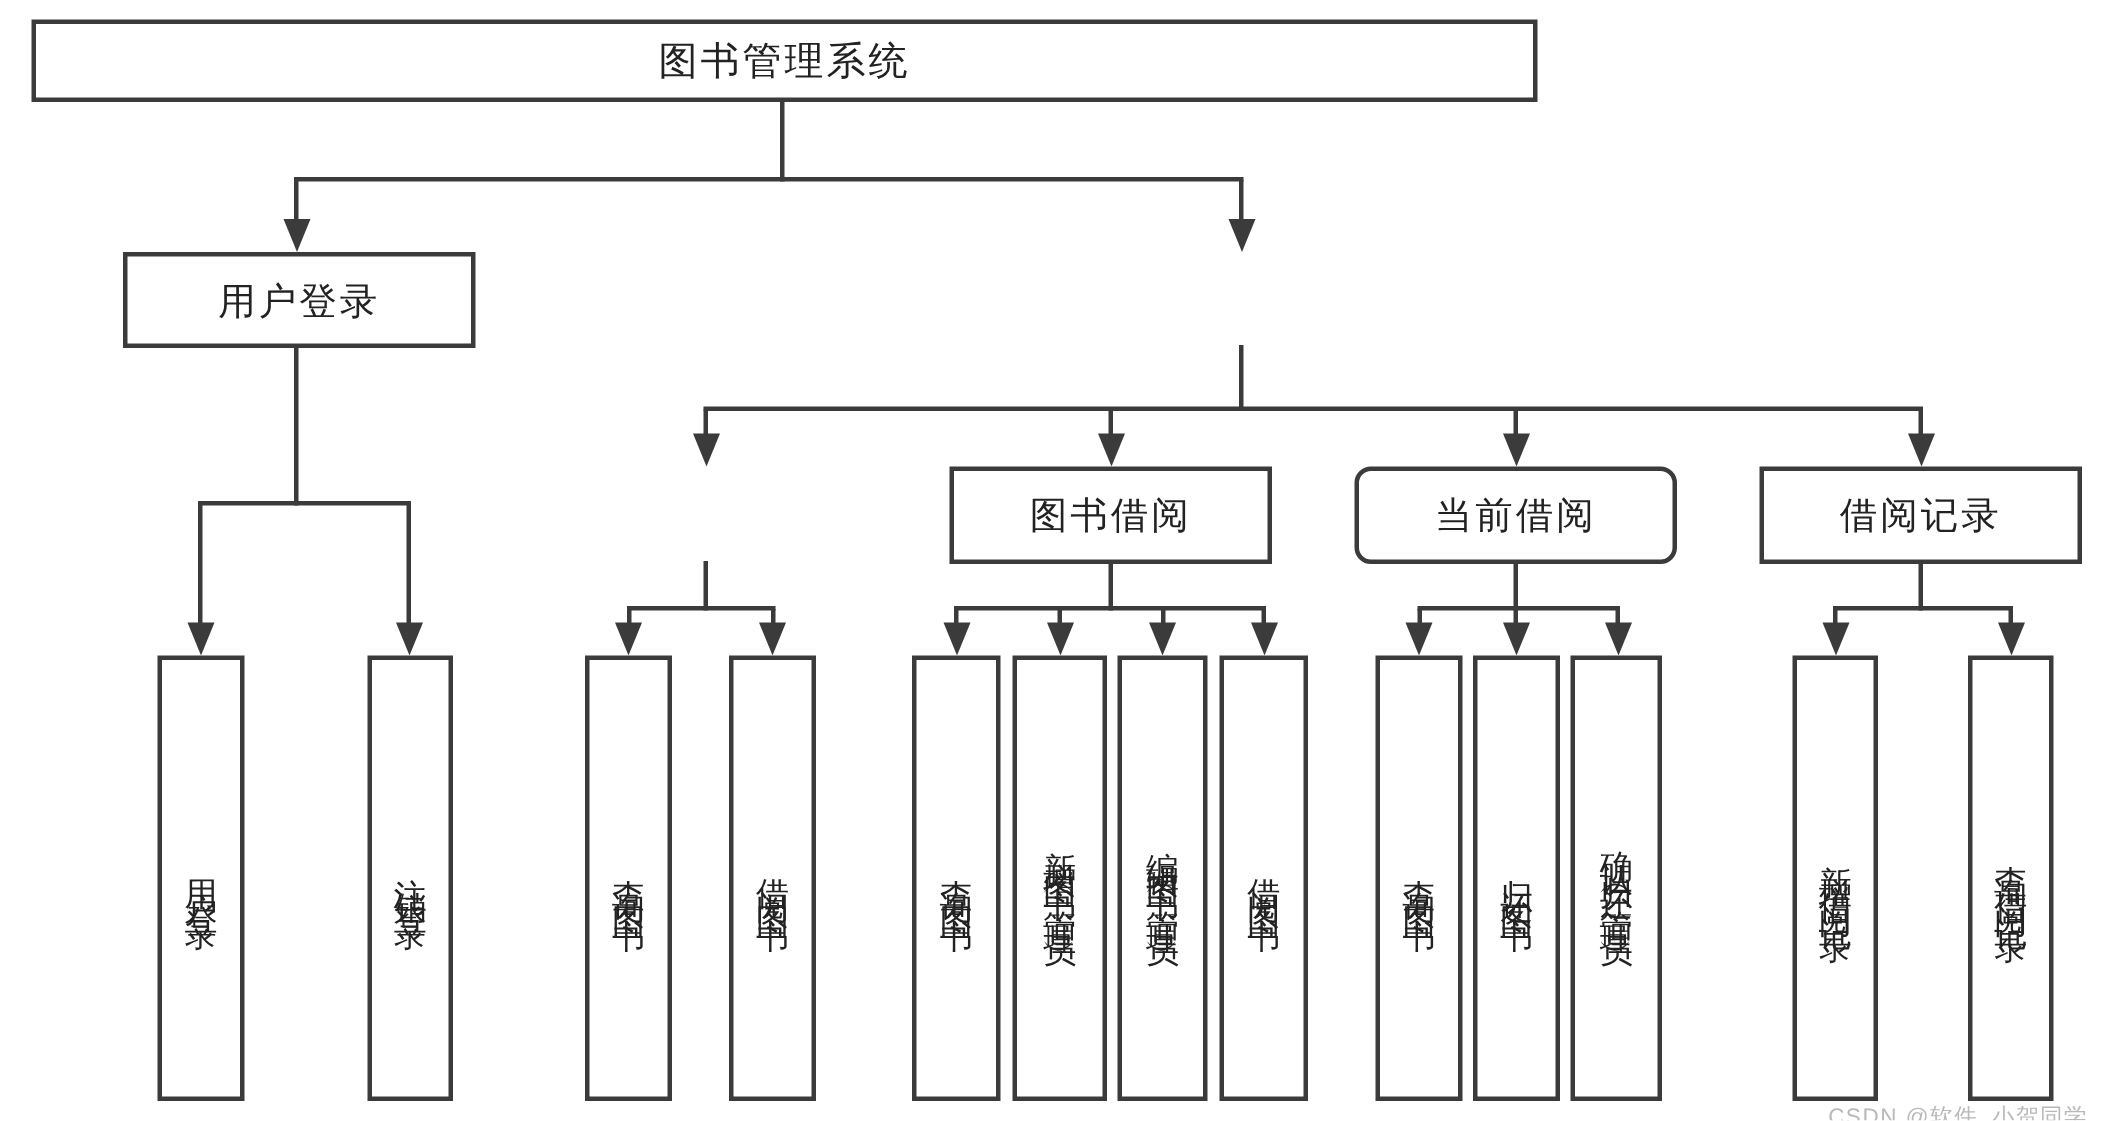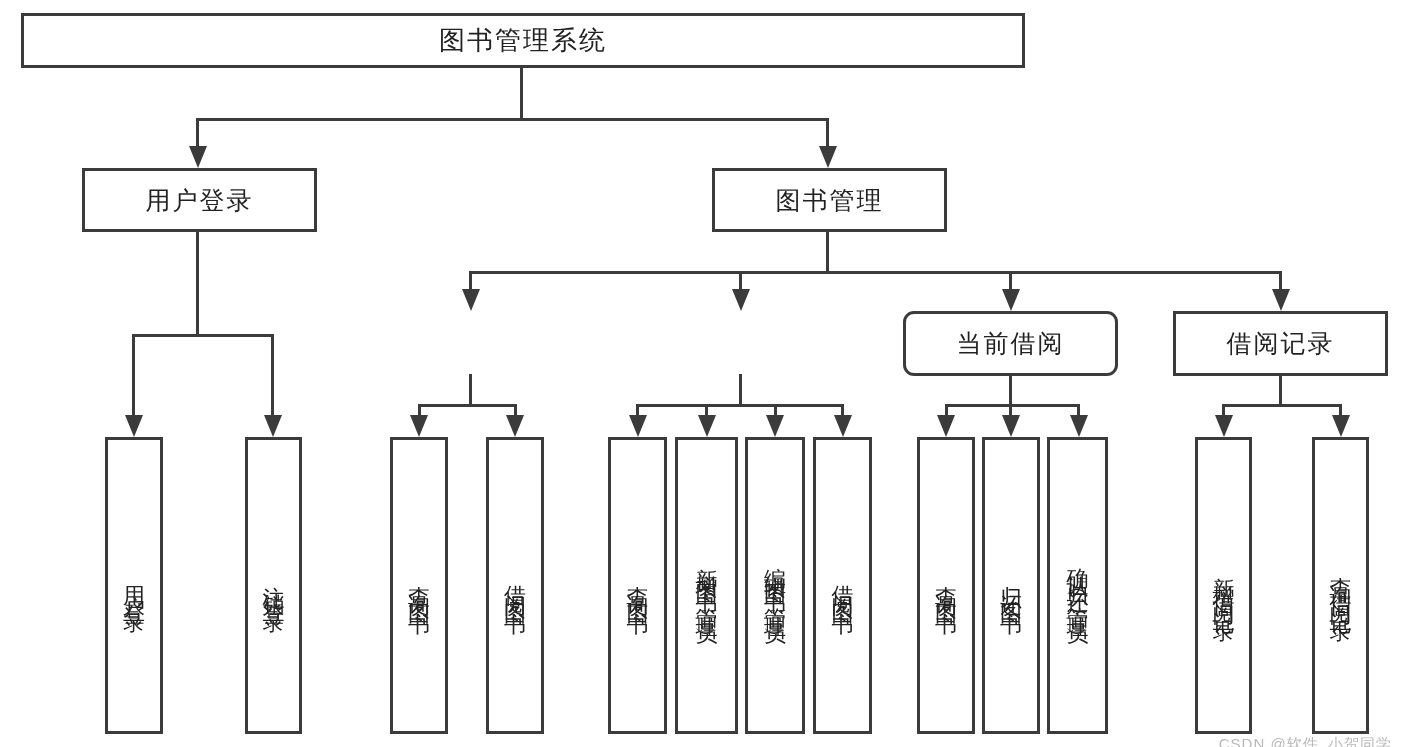--- a/index.html
+++ b/index.html
@@ -77,42 +77,42 @@
   <div class="vline" style="left:520px;top:66px;height:55px;"></div>
   <div class="hline" style="left:196px;top:118px;width:633px;"></div>
   <div class="vline" style="left:196px;top:120px;height:28px;"></div>
   <div class="vline" style="left:826px;top:120px;height:28px;"></div>
   <div class="arrow" style="left:188.5px;top:146px;"></div>
   <div class="arrow" style="left:818.5px;top:146px;"></div>
 
   <div class="node" style="left:82px;top:168px;width:235px;height:64px;">
     <span>用户登录</span>
   </div>
-  <div class="node" style="left:712px;top:168px;width:235px;height:64px;">
-    <span>图书管理</span>
-  </div>
 
   <div class="vline" style="left:196px;top:230px;height:107px;"></div>
   <div class="hline" style="left:132px;top:334px;width:142px;"></div>
   <div class="vline" style="left:132px;top:336px;height:80px;"></div>
   <div class="vline" style="left:271px;top:336px;height:80px;"></div>
   <div class="arrow" style="left:124.5px;top:415px;"></div>
   <div class="arrow" style="left:263.5px;top:415px;"></div>
 
   <div class="vline" style="left:826px;top:230px;height:44px;"></div>
   <div class="hline" style="left:469px;top:271px;width:813px;"></div>
   <div class="vline" style="left:469px;top:273px;height:18px;"></div>
   <div class="vline" style="left:739px;top:273px;height:18px;"></div>
   <div class="vline" style="left:1009px;top:273px;height:18px;"></div>
   <div class="vline" style="left:1279px;top:273px;height:18px;"></div>
   <div class="arrow" style="left:461.5px;top:289px;"></div>
   <div class="arrow" style="left:731.5px;top:289px;"></div>
   <div class="arrow" style="left:1001.5px;top:289px;"></div>
   <div class="arrow" style="left:1271.5px;top:289px;"></div>
 
+  <div class="node" style="left:633px;top:311px;width:215px;height:65px;">
+    <span>图书借阅</span>
+  </div>
   <div class="node" style="left:903px;top:311px;width:215px;height:65px;border-radius:11px;">
     <span>当前借阅</span>
   </div>
   <div class="node" style="left:1173px;top:311px;width:215px;height:65px;">
     <span>借阅记录</span>
   </div>
 
   <div class="vline" style="left:469px;top:374px;height:33px;"></div>
   <div class="hline" style="left:417.5px;top:404px;width:99px;"></div>
   <div class="vline" style="left:417.5px;top:406px;height:11px;"></div>

